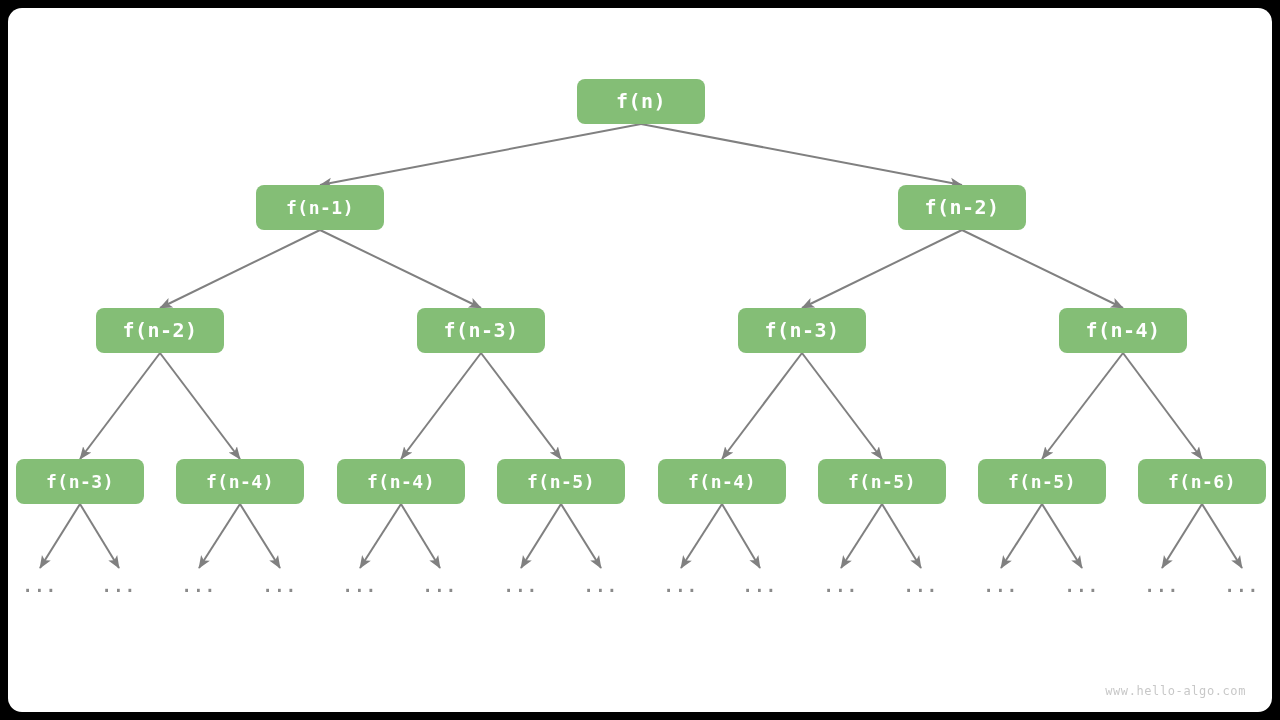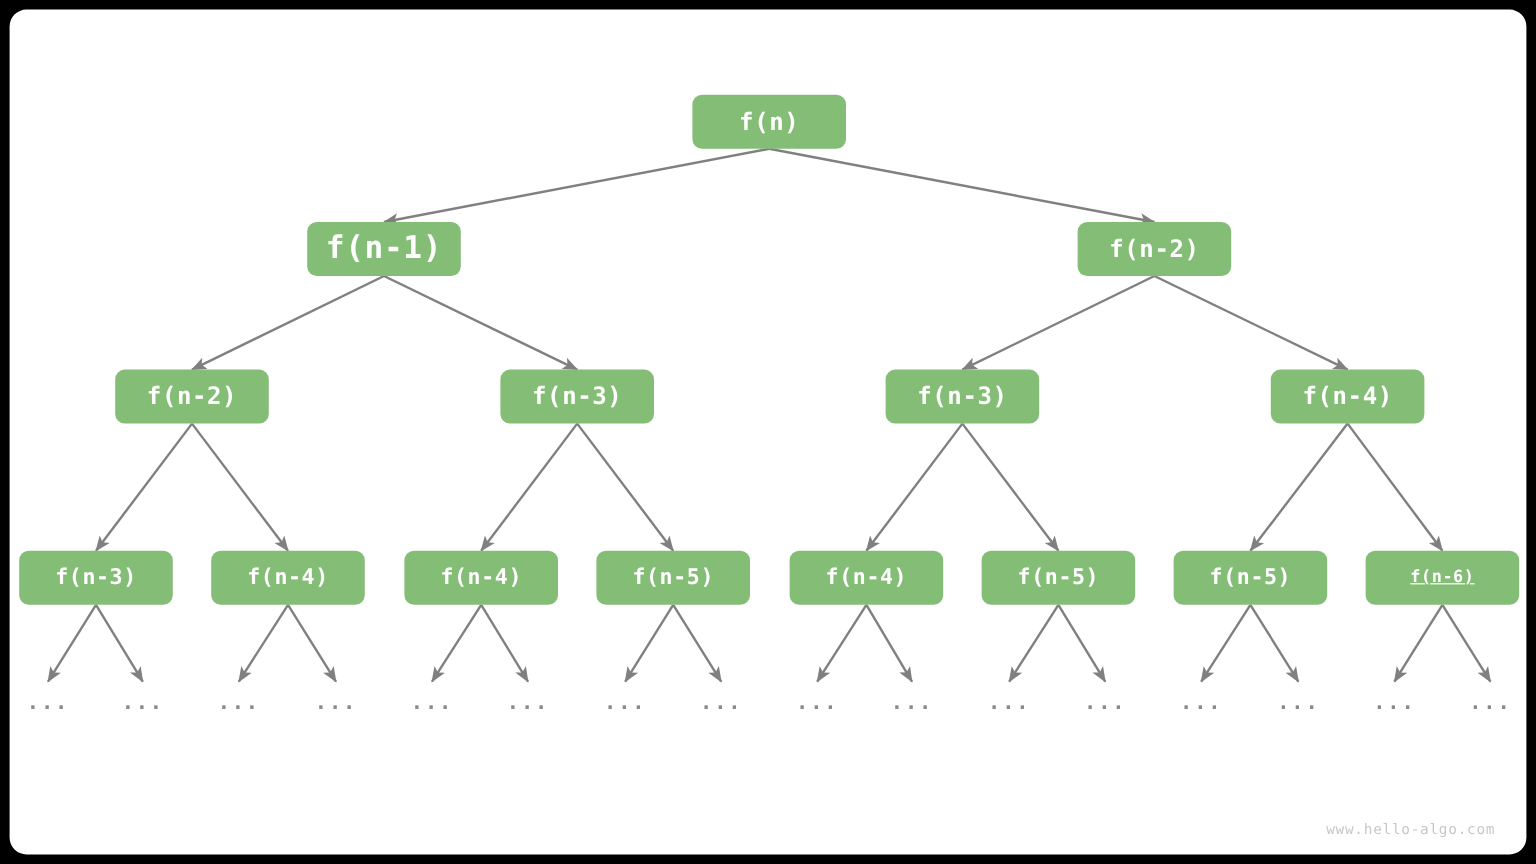--- a/index.html
+++ b/index.html
@@ -119,34 +119,34 @@
         <line x1="882" y1="504" x2="921" y2="568" stroke="#808080" stroke-width="2" stroke-linecap="butt" marker-end="url(#arrowhead)"></line>
         <line x1="1042" y1="504" x2="1001" y2="568" stroke="#808080" stroke-width="2" stroke-linecap="butt" marker-end="url(#arrowhead)"></line>
         <line x1="1042" y1="504" x2="1082" y2="568" stroke="#808080" stroke-width="2" stroke-linecap="butt" marker-end="url(#arrowhead)"></line>
         <line x1="1202" y1="504" x2="1162" y2="568" stroke="#808080" stroke-width="2" stroke-linecap="butt" marker-end="url(#arrowhead)"></line>
         <line x1="1202" y1="504" x2="1242" y2="568" stroke="#808080" stroke-width="2" stroke-linecap="butt" marker-end="url(#arrowhead)"></line>
       </g>
   </svg>
 
   <div id="node-layer">
       <div class="node" style="left: 577px; top: 78.5px; width: 128px; height: 45px; font-size: 20px; background: rgb(132, 190, 118); color: rgb(255, 255, 255);">f(n)</div>
-      <div class="node" style="left: 256px; top: 184.5px; width: 128px; height: 45px; font-size: 26px; background: rgb(132, 190, 118); color: rgb(255, 255, 255); text-align: center;">f(n-1)</div>
+      <div class="node" style="left: 256px; top: 184.5px; width: 128px; height: 45px; font-size: 18px; background: rgb(132, 190, 118); color: rgb(255, 255, 255); text-align: center;">f(n-1)</div>
       <div class="node" style="left: 898px; top: 184.5px; width: 128px; height: 45px; font-size: 20px; background: rgb(132, 190, 118); color: rgb(255, 255, 255);">f(n-2)</div>
       <div class="node" style="left: 96px; top: 307.5px; width: 128px; height: 45px; font-size: 20px; background: rgb(132, 190, 118); color: rgb(255, 255, 255);">f(n-2)</div>
       <div class="node" style="left: 417px; top: 307.5px; width: 128px; height: 45px; font-size: 20px; background: rgb(132, 190, 118); color: rgb(255, 255, 255);">f(n-3)</div>
       <div class="node" style="left: 738px; top: 307.5px; width: 128px; height: 45px; font-size: 20px; background: rgb(132, 190, 118); color: rgb(255, 255, 255);">f(n-3)</div>
       <div class="node" style="left: 1059px; top: 307.5px; width: 128px; height: 45px; font-size: 20px; background: rgb(132, 190, 118); color: rgb(255, 255, 255);">f(n-4)</div>
       <div class="node" style="left: 16px; top: 458.5px; width: 128px; height: 45px; font-size: 18px; background: rgb(132, 190, 118); color: rgb(255, 255, 255);">f(n-3)</div>
       <div class="node" style="left: 176px; top: 458.5px; width: 128px; height: 45px; font-size: 18px; background: rgb(132, 190, 118); color: rgb(255, 255, 255);">f(n-4)</div>
       <div class="node" style="left: 337px; top: 458.5px; width: 128px; height: 45px; font-size: 18px; background: rgb(132, 190, 118); color: rgb(255, 255, 255);">f(n-4)</div>
       <div class="node" style="left: 497px; top: 458.5px; width: 128px; height: 45px; font-size: 18px; background: rgb(132, 190, 118); color: rgb(255, 255, 255);">f(n-5)</div>
       <div class="node" style="left: 658px; top: 458.5px; width: 128px; height: 45px; font-size: 18px; background: rgb(132, 190, 118); color: rgb(255, 255, 255);">f(n-4)</div>
       <div class="node" style="left: 818px; top: 458.5px; width: 128px; height: 45px; font-size: 18px; background: rgb(132, 190, 118); color: rgb(255, 255, 255);">f(n-5)</div>
       <div class="node" style="left: 978px; top: 458.5px; width: 128px; height: 45px; font-size: 18px; background: rgb(132, 190, 118); color: rgb(255, 255, 255);">f(n-5)</div>
-      <div class="node" style="left: 1138px; top: 458.5px; width: 128px; height: 45px; font-size: 14px; background: rgb(132, 190, 118); color: rgb(255, 255, 255); text-decoration: underline;">f(n-6)</div>
+      <div class="node" style="left: 1138px; top: 458.5px; width: 128px; height: 45px; font-size: 18px; background: rgb(132, 190, 118); color: rgb(255, 255, 255);">f(n-6)</div>
     </div>
   <div id="dots-layer">
       <div class="dots" style="left: 40px; top: 586px; color: rgb(138, 138, 138);">...</div>
       <div class="dots" style="left: 119px; top: 586px; color: rgb(138, 138, 138);">...</div>
       <div class="dots" style="left: 199px; top: 586px; color: rgb(138, 138, 138);">...</div>
       <div class="dots" style="left: 280px; top: 586px; color: rgb(138, 138, 138);">...</div>
       <div class="dots" style="left: 360px; top: 586px; color: rgb(138, 138, 138);">...</div>
       <div class="dots" style="left: 440px; top: 586px; color: rgb(138, 138, 138);">...</div>
       <div class="dots" style="left: 521px; top: 586px; color: rgb(138, 138, 138);">...</div>
       <div class="dots" style="left: 601px; top: 586px; color: rgb(138, 138, 138);">...</div>

